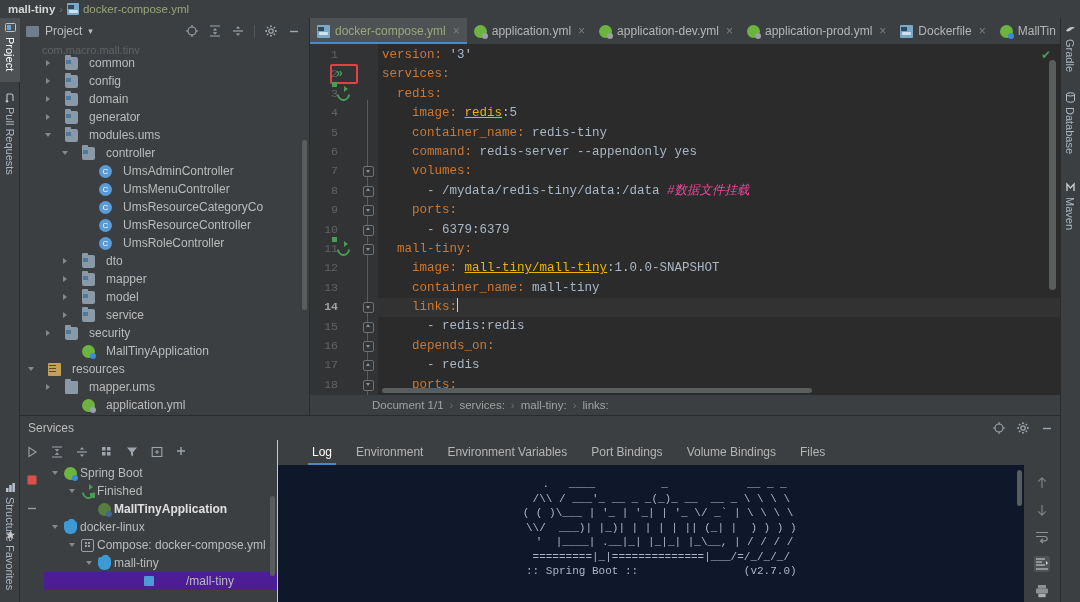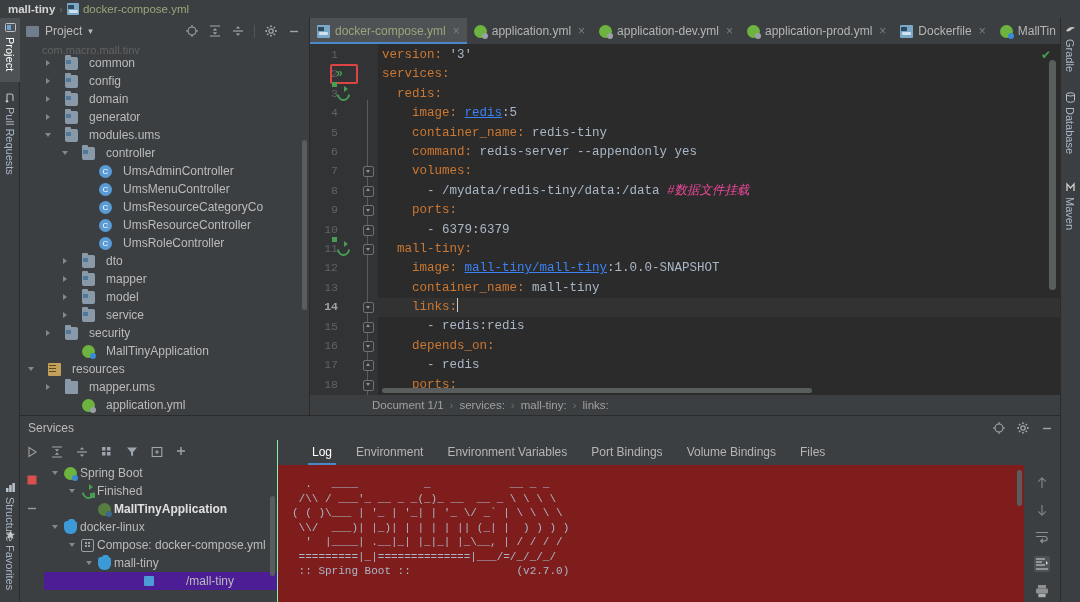--- a/index.html
+++ b/index.html
@@ -214,21 +214,21 @@
   .code {
     position: absolute; left: 68px; top: 0; right: 0; height: 100%;
     font-family: "Liberation Mono", monospace; font-size: 12.5px;
     line-height: 19.4px; padding-top: 2px;
   }
   .cline { height: 19.4px; white-space: pre; padding-left: 4px; }
   .cline.cursorline { background: #323232; }
   .k-key { color: #cc7832; }
   .k-str { color: #a9b7c6; }
   .k-txt { color: #a9b7c6; }
-  .k-link { color: #3b82f6; text-decoration: underline; }
+  .k-link { color: #eab308; text-decoration: underline; }
   .k-com { color: #ec4899; font-style: italic; }
   .caret {
     display:inline-block; width:1px; height:14px; background:#cfcfcf;
     vertical-align:-2px; margin-left:0px;
   }
   .ed-check {
     position:absolute; right:9px; top:4px; color:#499c54; font-size:12px;
   }
   .ed-scroll {
     position:absolute; right:4px; top:16px; width:7px; height:230px;
@@ -321,21 +321,21 @@
     font-size:12px; color:#b5b5b5; padding:0 12px; height:25px;
     line-height:25px; position:relative; cursor:pointer;
   }
   .sv-tab.active { color:#ffffff; }
   .sv-tab.active::after {
     content:""; position:absolute; left:8px; right:8px; bottom:0; height:2px;
     background:#4a88c7;
   }
   .log-area {
     position:absolute; left:0; right:36px; top:25px; bottom:0;
-    background:#7f1d1d; overflow:hidden;
+    background:#0f172a; overflow:hidden;text-align:center;
   }
   .banner {
     font-family:"Liberation Mono", monospace; font-size:11px;
     line-height:14.5px; color:#a9b7c6; white-space:pre;
     padding:12px 0 0 14px;
   }
   .log-side {
     position:absolute; right:0; top:25px; bottom:0; width:36px;
     background:#3c3f41; display:flex; flex-direction:column;
     align-items:center; padding-top:10px; gap:11px;

